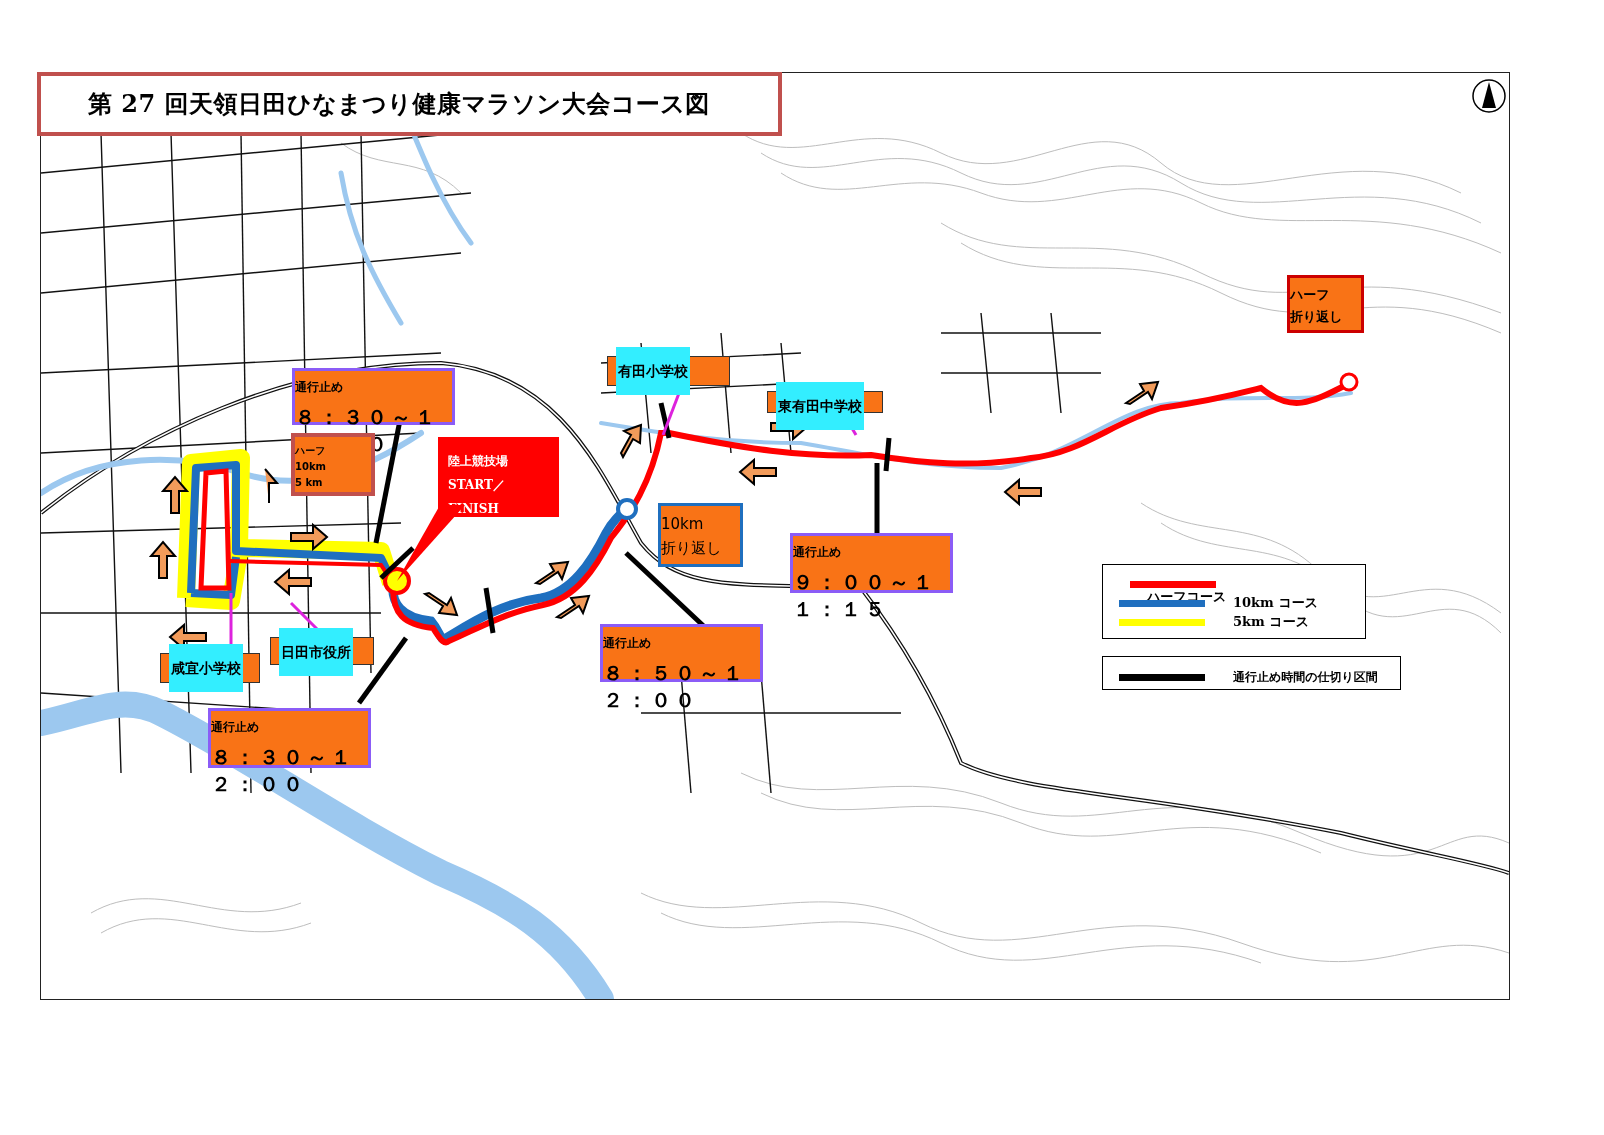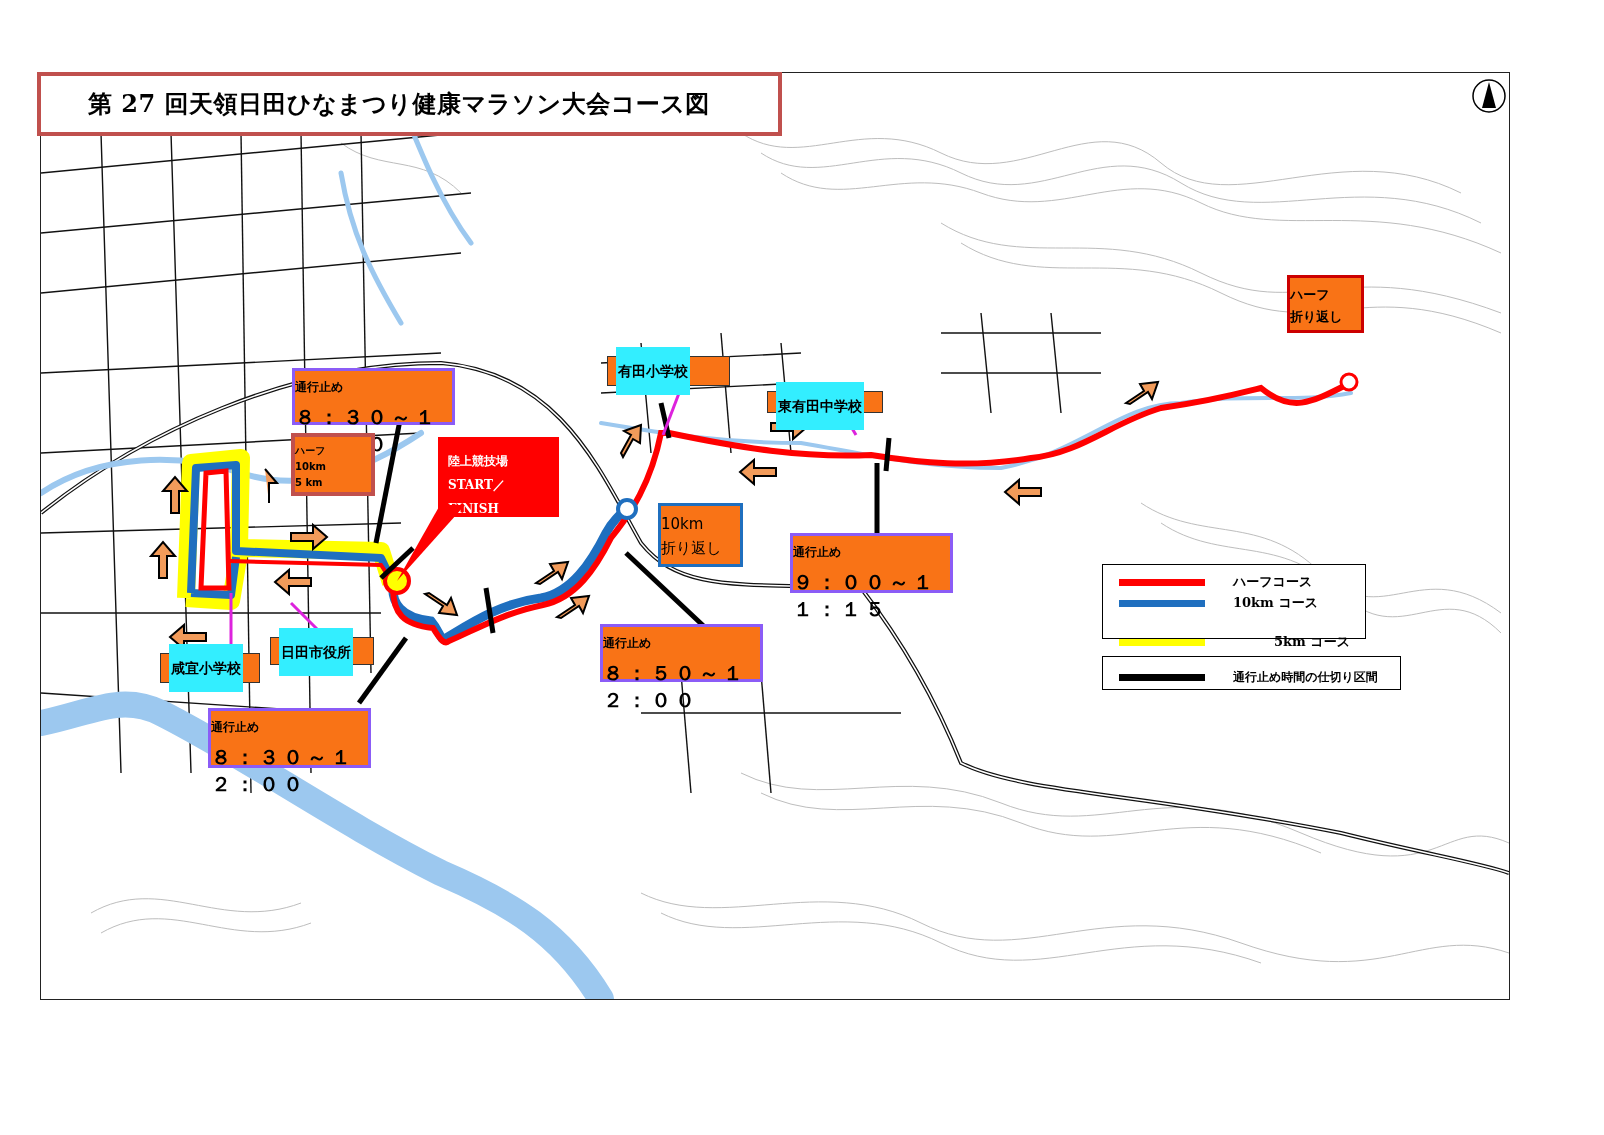--- a/index.html
+++ b/index.html
@@ -210,29 +210,29 @@
   <span>東有田中学校</span>
 </div>
 <div class="callout school" style="left:160px;top:653px;width:100px;height:30px;">
   <span>咸宜小学校</span>
 </div>
 <div class="callout school" style="left:270px;top:637px;width:104px;height:28px;">
   <span>日田市役所</span>
 </div>
 
 <div class="legend" style="left:1102px;top:564px;width:262px;height:73px;">
-  <div class="row" style="left:16px;top:8px;">
+  <div class="row" style="left:16px;top:16px;flex-direction:column;">
     <div class="sw" style="background:#ff0000"></div>
     <span class="lbl">ハーフコース</span>
   </div>
   <div class="row" style="left:16px;top:29px;">
     <div class="sw" style="background:#1f6fbf"></div>
     <span class="lbl">10km コース</span>
   </div>
-  <div class="row" style="left:16px;top:68px;gap:41px;">
+  <div class="row" style="left:16px;top:48px;">
     <div class="sw" style="background:#ffff00"></div>
     <span class="lbl">5km コース</span>
   </div>
 </div>
 <div class="legend" style="left:1102px;top:656px;width:297px;height:32px;">
   <div class="row" style="left:16px;top:12px;">
     <div class="sw" style="background:#000"></div>
     <span class="lbl" style="font-size:12px">通行止め時間の仕切り区間</span>
   </div>
 </div>

